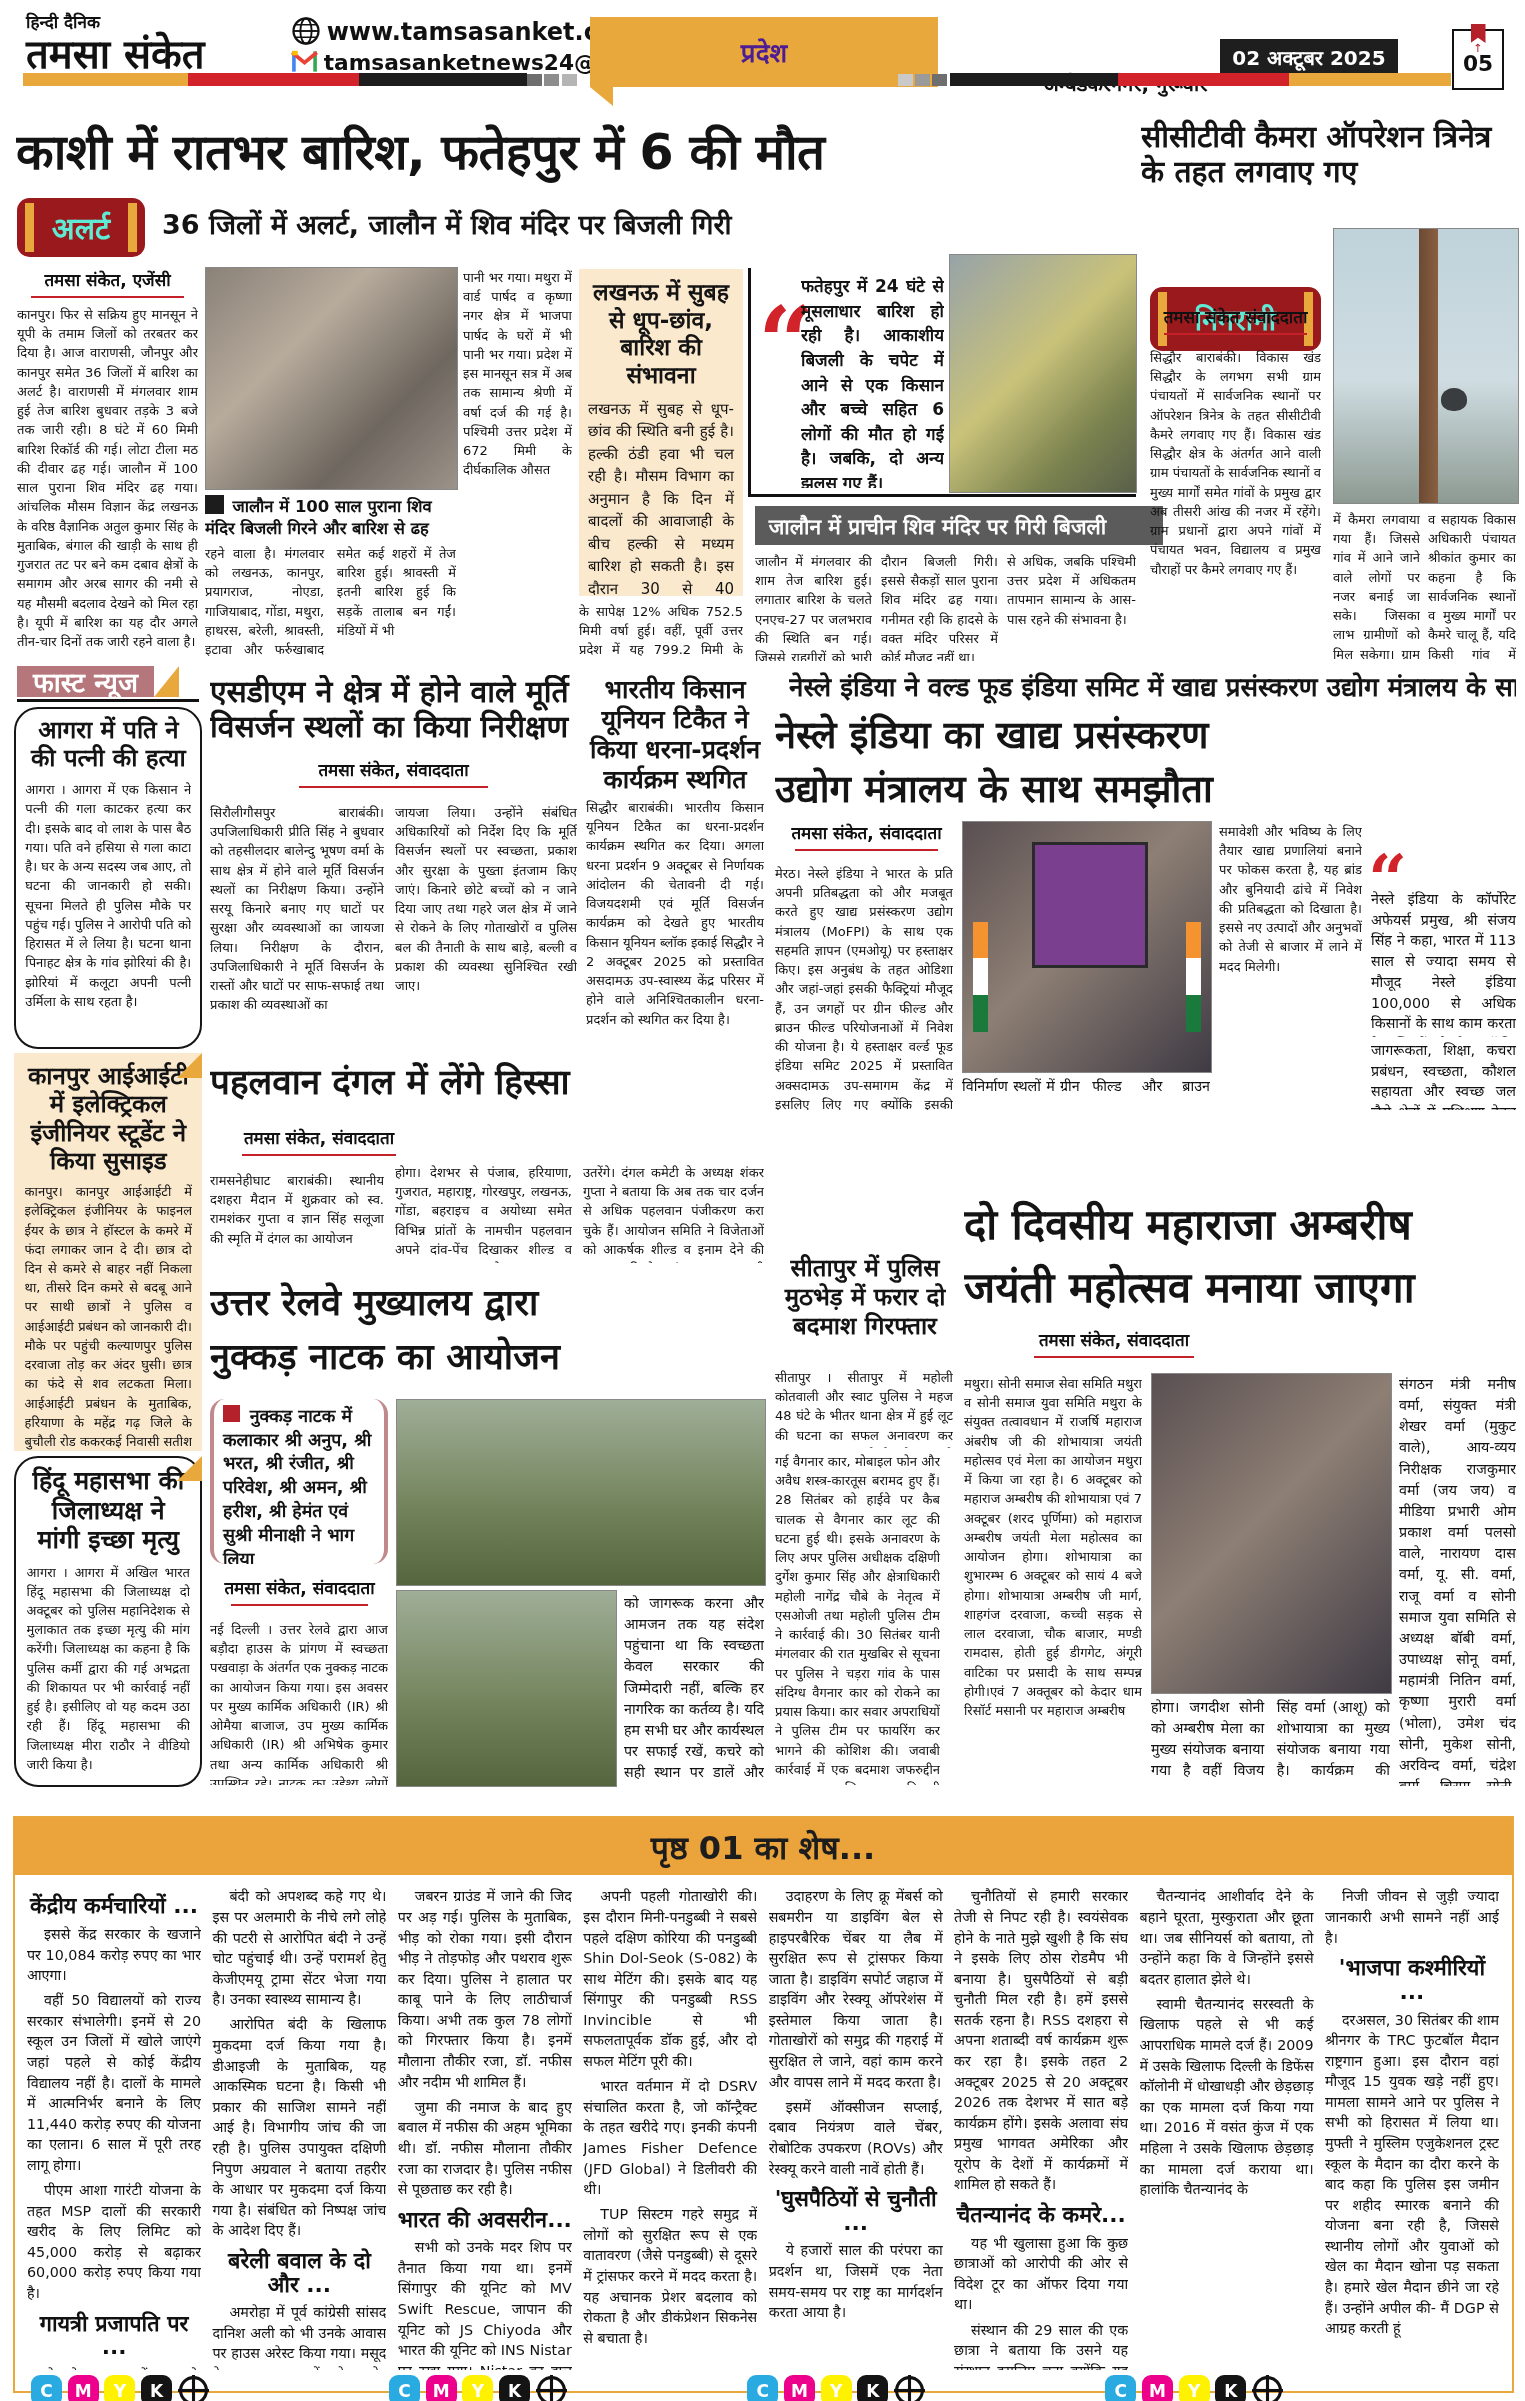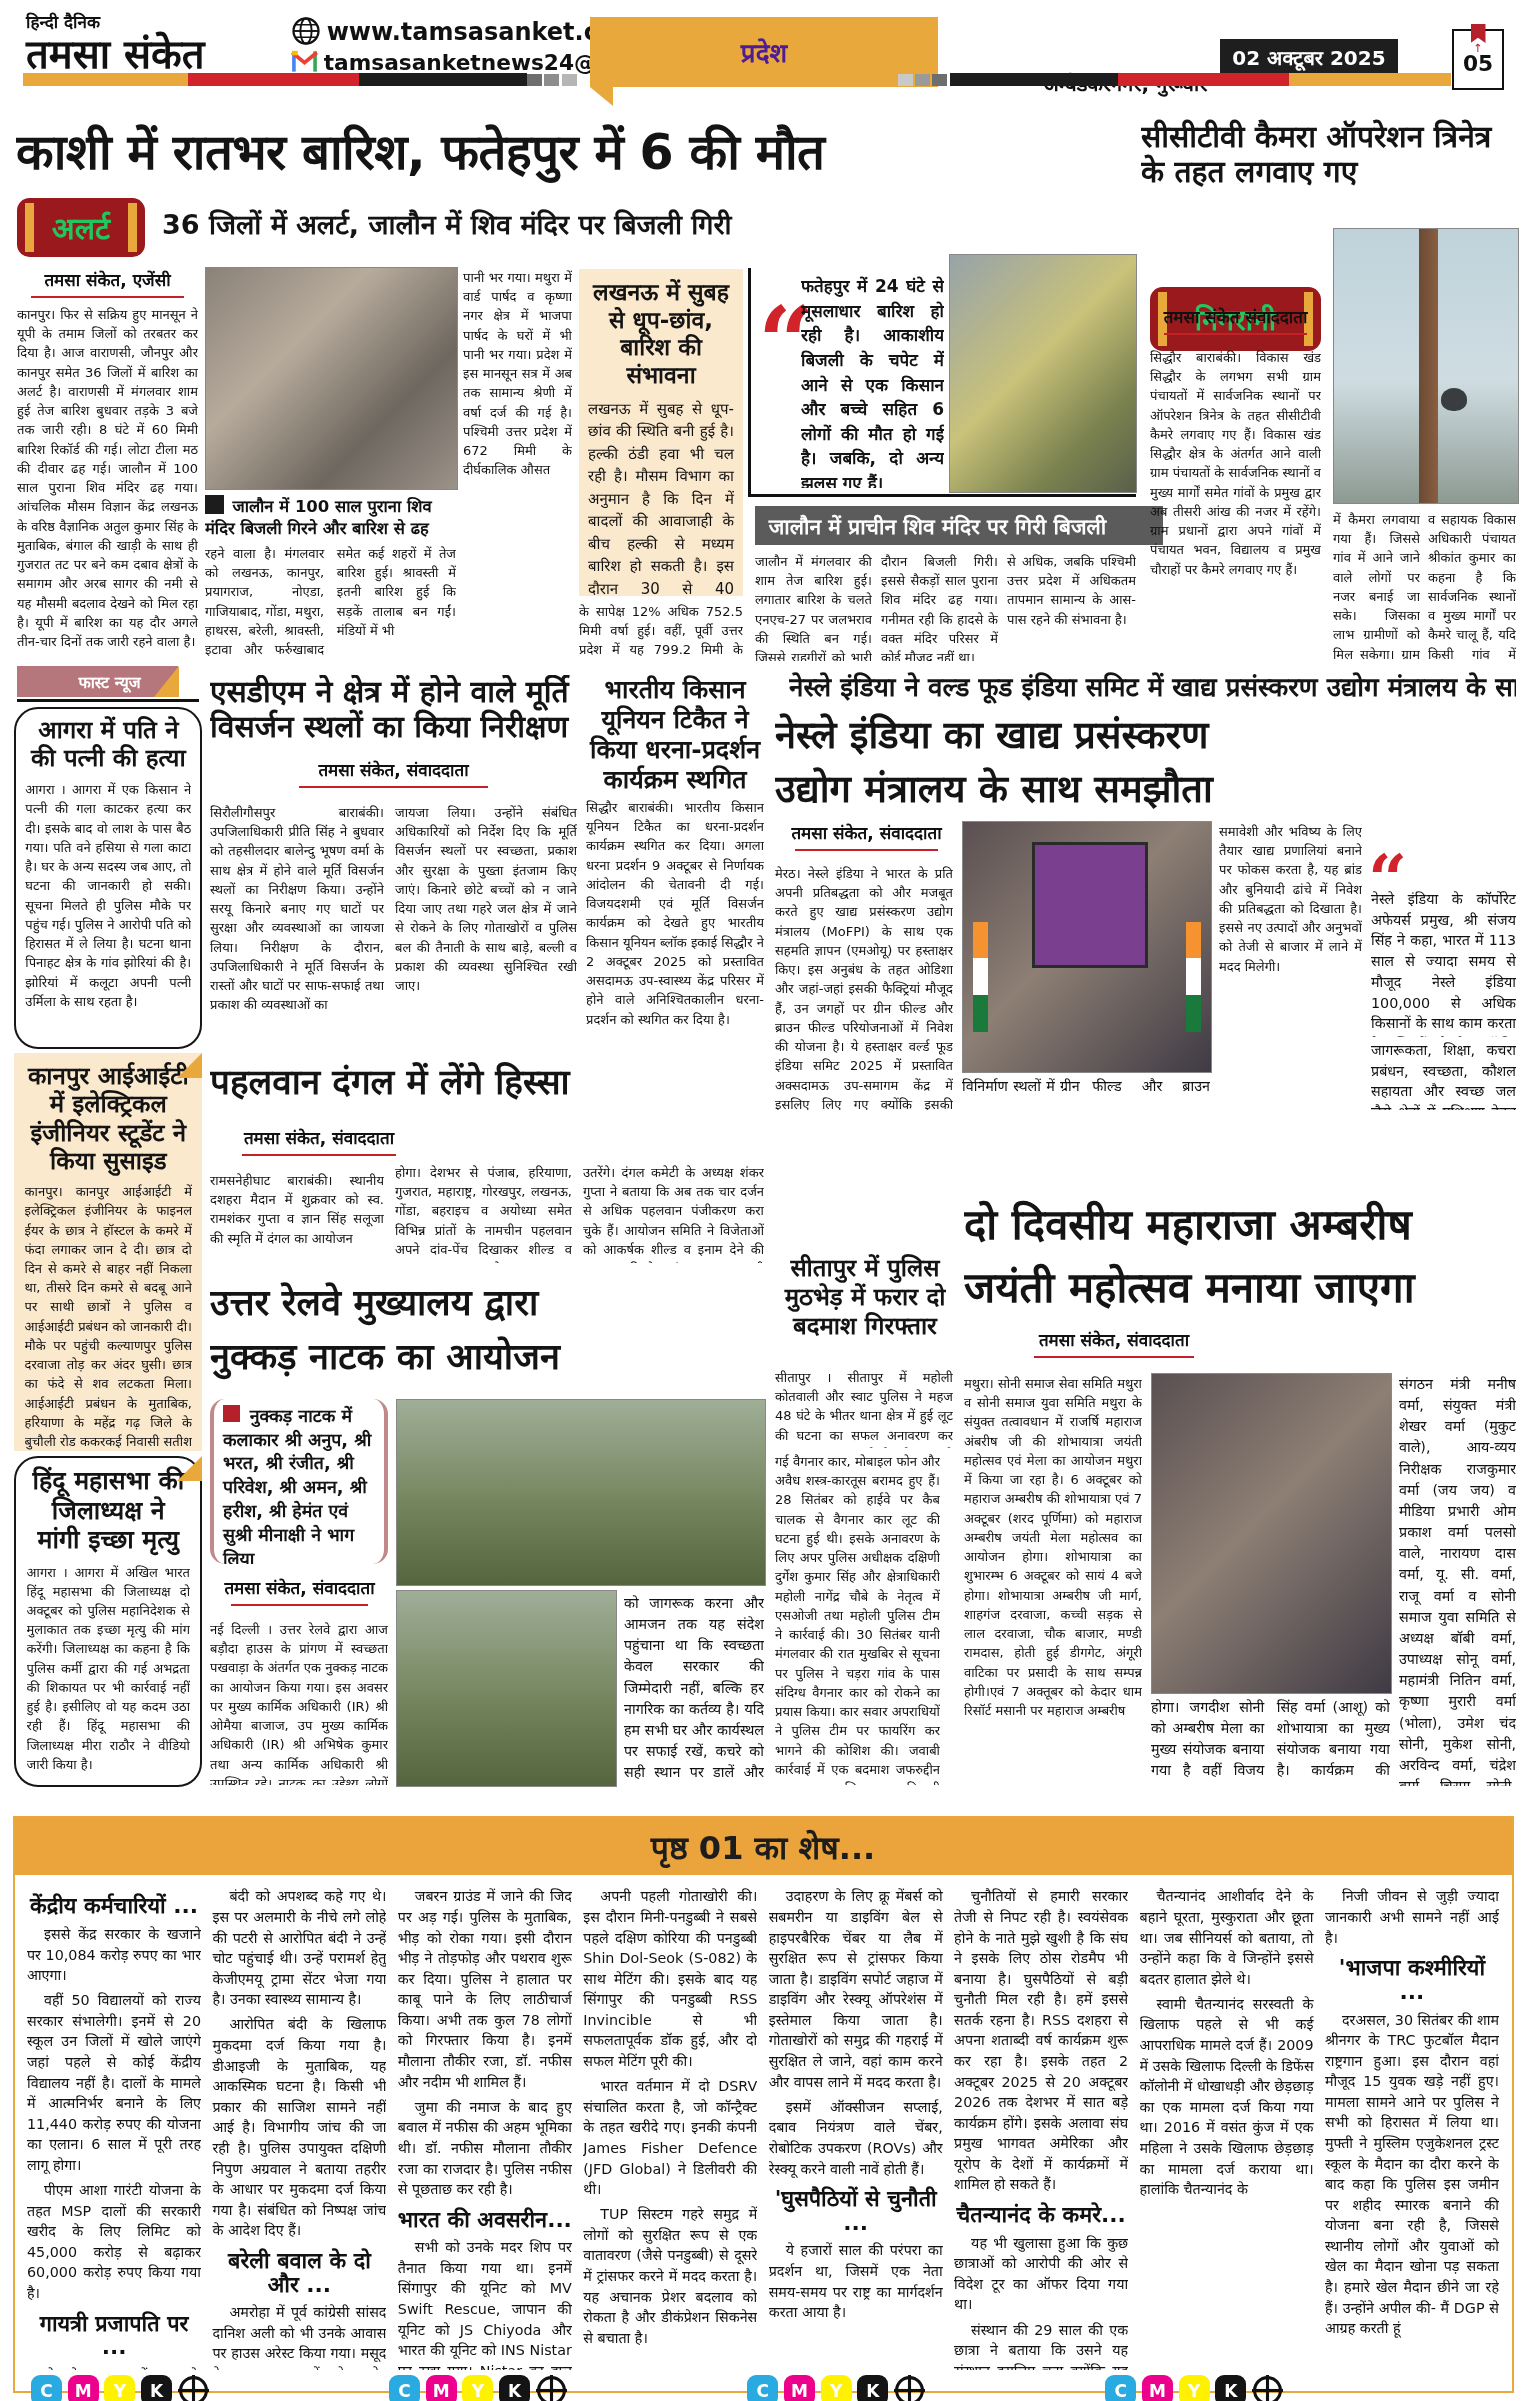--- a/index.html
+++ b/index.html
@@ -4,21 +4,21 @@
 <style>
   html,body{margin:0;padding:0;background:#e8e8e8;}
   .page{position:relative;width:1526px;height:2401px;background:#ffffff;
         font-family:"DejaVu Sans","Liberation Sans",sans-serif;color:#111;overflow:hidden;}
   .abs{position:absolute;}
   .just{text-align:justify;text-justify:inter-word;}
   .bodytext{font-size:13px;line-height:1.48;overflow:hidden;}
   .hd{font-weight:900;color:#141414;}
   .byline{font-weight:bold;font-size:17px;text-align:center;}
   .byline .rule{display:block;height:2.3px;background:#C32127;margin:4.6px 13.7px 0 13.7px;}
-  .badge{background:#9A191D;color:#22c55e;font-weight:900;display:flex;align-items:center;justify-content:center;
+  .badge{background:#9A191D;color:#5eead4;font-weight:900;display:flex;align-items:center;justify-content:center;
          border-radius:12.5px;position:relative;overflow:hidden;}
   .badge .stripe{position:absolute;top:8%;bottom:8%;width:9px;background:#E9A83B;}
   .badge .stripe.l{left:8px;} .badge .stripe.r{right:8px;}
   .photo{background:linear-gradient(135deg,#8a8178 0%,#b7ab9c 35%,#6e675f 70%,#9c938a 100%);overflow:hidden;}
   .photo.sky{background:linear-gradient(180deg,#bfd2da 0%,#cfdde2 55%,#8d9a92 100%);}
   .photo.lawn{background:linear-gradient(180deg,#9fae97 0%,#75865f 55%,#55663f 100%);}
   .photo.hall{background:linear-gradient(135deg,#5a4f52 0%,#8d7f74 45%,#3f3a44 100%);}
   .photo.truck{background:linear-gradient(135deg,#97a3a8 0%,#c9c27a 45%,#7b834f 75%,#595f4a 100%);}
   .caption{font-weight:bold;font-size:16.5px;line-height:1.3;}
   .caption .sq{display:inline-block;width:19.4px;height:19.4px;background:#1c1c1c;margin-right:8px;vertical-align:-2.3px;}
@@ -149,21 +149,21 @@
     <span>तमसा संकेत संवाददाता</span><span class="rule"></span>
   </div>
   <div class="abs bodytext just" style="left:1150px;top:348px;width:171px;height:314px;">सिद्धौर बाराबंकी। विकास खंड सिद्धौर के लगभग सभी ग्राम पंचायतों में सार्वजनिक स्थानों पर ऑपरेशन त्रिनेत्र के तहत सीसीटीवी कैमरे लगवाए गए हैं। विकास खंड सिद्धौर क्षेत्र के अंतर्गत आने वाली ग्राम पंचायतों के सार्वजनिक स्थानों व मुख्य मार्गों समेत गांवों के प्रमुख द्वार अब तीसरी आंख की नजर में रहेंगे। ग्राम प्रधानों द्वारा अपने गांवों में पंचायत भवन, विद्यालय व प्रमुख चौराहों पर कैमरे लगवाए गए हैं।</div>
   <div class="abs photo sky" style="left:1333px;top:228px;width:184px;height:274px;border:1.1px solid #888;">
     <div style="position:absolute;left:46%;top:0;width:19.4px;height:100%;background:linear-gradient(90deg,#6b4a33,#8a5f41);"></div>
     <div style="position:absolute;left:58%;top:58%;width:26px;height:23px;background:#3a3d3f;border-radius:50% 50% 45% 45%;"></div>
   </div>
   <div class="abs bodytext just" style="left:1333px;top:510px;width:87px;height:151px;">में कैमरा लगवाया गया हैं। जिससे गांव में आने जाने वाले लोगों पर नजर बनाई जा सके। जिसका लाभ ग्रामीणों को मिल सकेगा। ग्राम प्रधान व सचिवों द्वारा पंचायत भवनों व सार्वजनिक स्थलों पर कैमरे चालू करा दिए गए हैं।</div>
   <div class="abs bodytext just" style="left:1428px;top:510px;width:88px;height:151px;">व सहायक विकास अधिकारी पंचायत श्रीकांत कुमार का कहना है कि सार्वजनिक स्थानों व मुख्य मार्गों पर कैमरे चालू हैं, यदि किसी गांव में कैमरा नहीं चालू मिला तो उसकी जांच कराई जाएगी। ग्रामीणों की सुविधा के लिए सरकार द्वारा गांवों में कैमरे लगवाए जा रहे हैं।</div>
 
-  <div class="abs" style="left:17px;top:666px;width:137px;height:31px;background:#B5777B;color:#fff;font-weight:900;font-size:16px;display:flex;align-items:center;justify-content:center;padding-left:24px;">
+  <div class="abs" style="left:17px;top:666px;width:137px;height:31px;background:#B5777B;color:#fff;font-weight:900;font-size:27px;display:flex;align-items:center;justify-content:center;">
     <span>फास्ट न्यूज</span>
   </div>
   <div class="abs fold" style="left:154px;top:666px;border-width:0 0 31px 25px;border-color:transparent transparent #E9A83B transparent;"></div>
   <div class="abs" style="left:17px;top:699px;width:182px;height:3.4px;background:#111;"></div>
 
   <div class="abs roundbox" style="left:14.3px;top:707px;width:188px;height:342px;padding:8px 9px;box-sizing:border-box;overflow:hidden;">
     <div class="hd" style="font-size:24px;text-align:center;line-height:1.15;margin-bottom:8px;">आगरा में पति ने की पत्नी की हत्या</div>
     <div class="bodytext just" style="height:251px;">आगरा । आगरा में एक किसान ने पत्नी की गला काटकर हत्या कर दी। इसके बाद वो लाश के पास बैठ गया। पति वने हसिया से गला काटा है। घर के अन्य सदस्य जब आए, तो घटना की जानकारी हो सकी। सूचना मिलते ही पुलिस मौके पर पहुंच गई। पुलिस ने आरोपी पति को हिरासत में ले लिया है। घटना थाना पिनाहट क्षेत्र के गांव झोरियां की है। झोरियां में कलूटा अपनी पत्नी उर्मिला के साथ रहता है।</div>
   </div>
 

